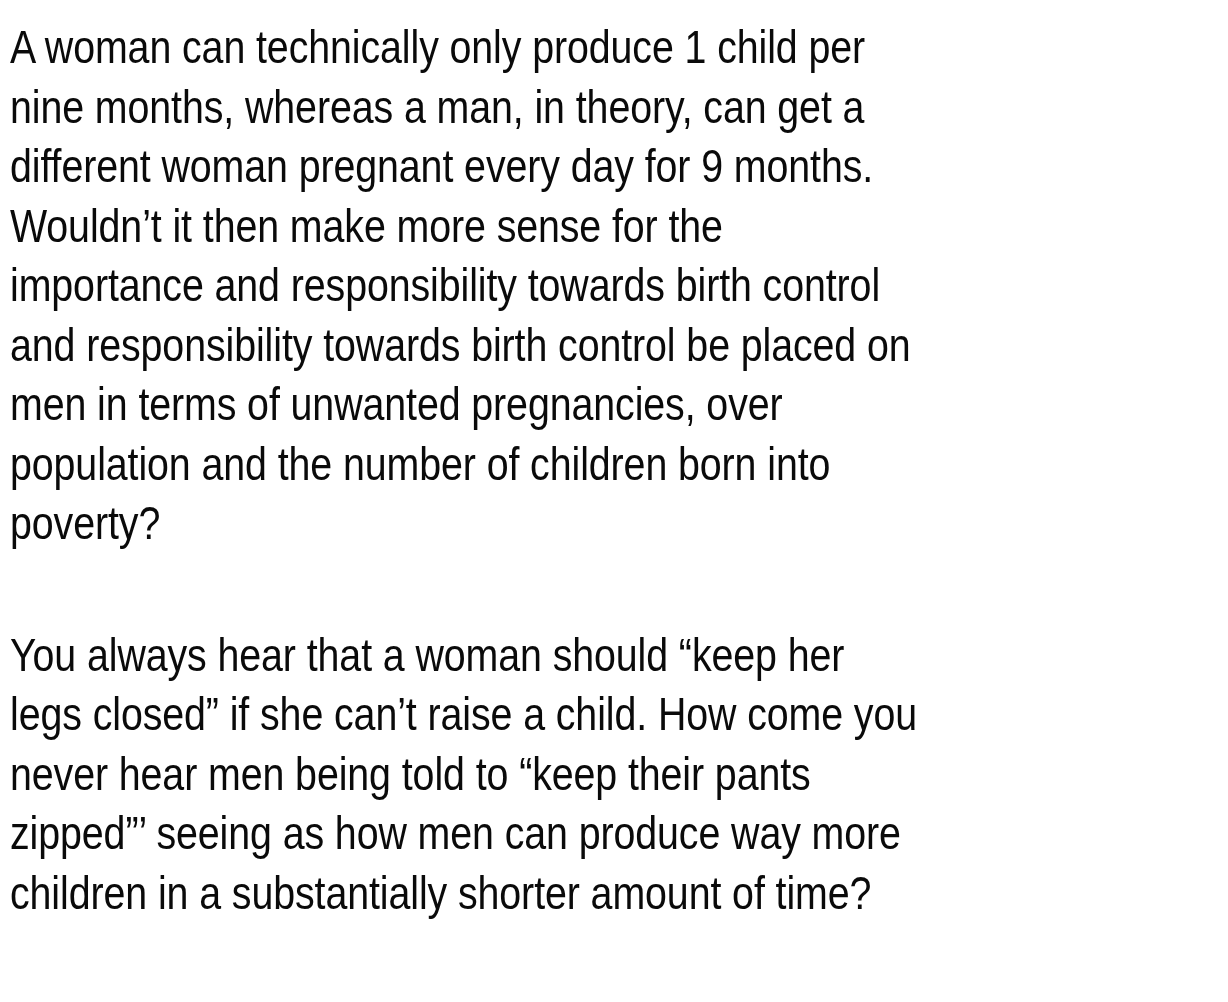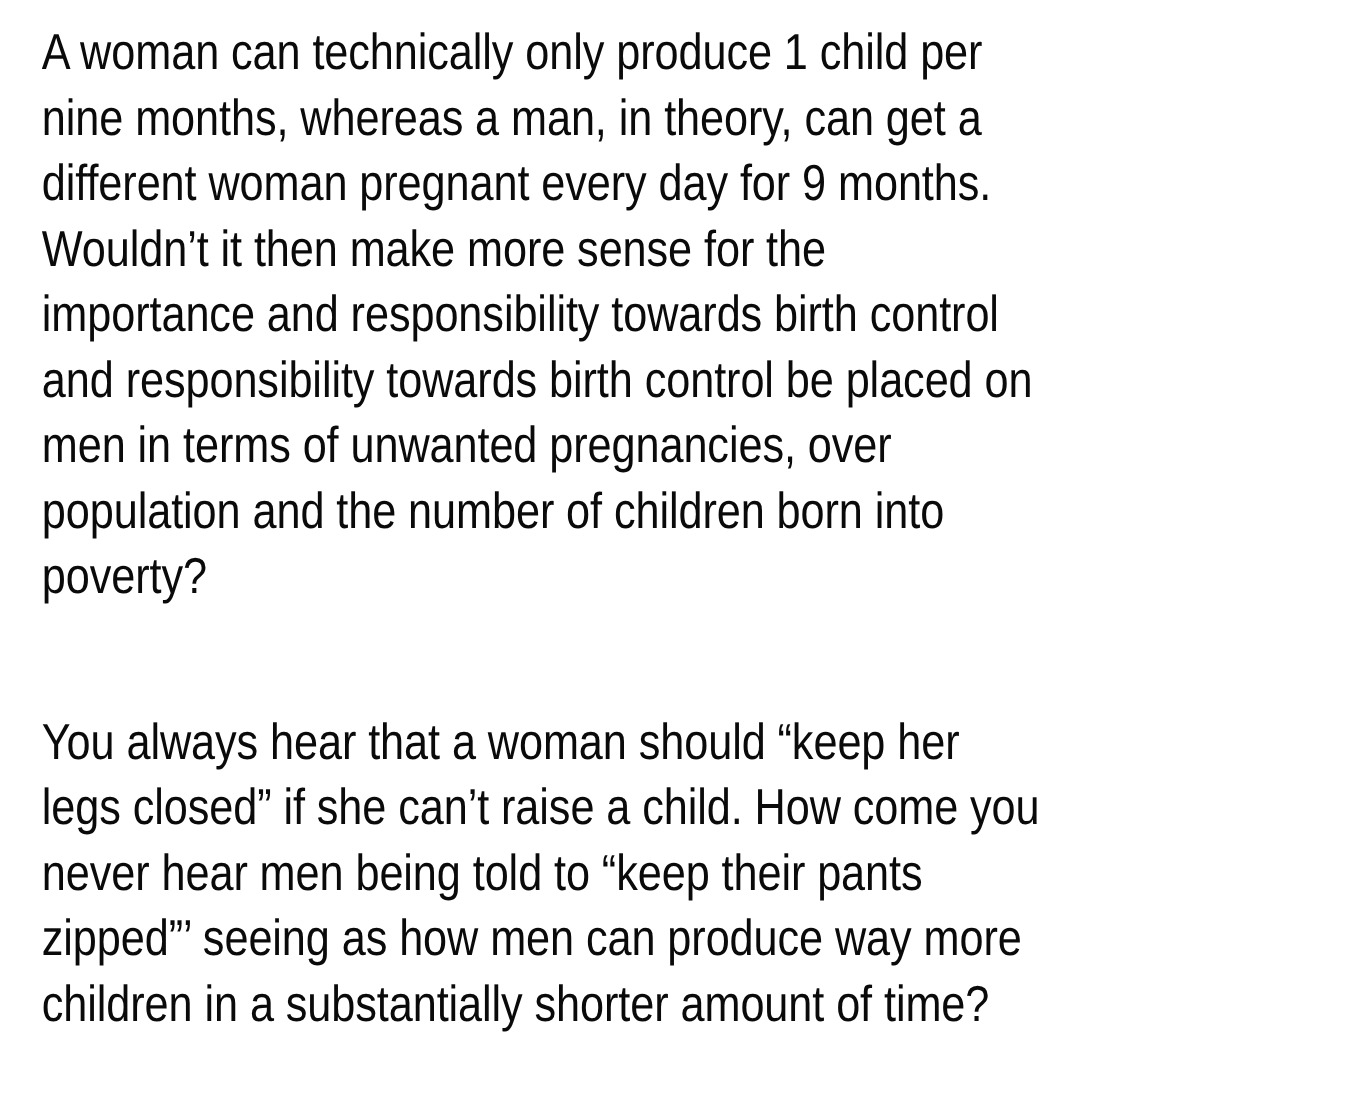--- a/index.html
+++ b/index.html
@@ -11,31 +11,31 @@
     width: 1228px;
     height: 1002px;
     overflow: hidden;
     font-family: "Liberation Sans", "DejaVu Sans", sans-serif;
     color: #0a0a0a;
     -webkit-font-smoothing: antialiased;
   }
 
   #post-body {
     position: absolute;
-    left: 38px;
+    left: 10px;
     top: 18px;
     width: 1180px;
   }
 
   .paragraph {
     margin: 0;
   }
 
   .paragraph + .paragraph {
-    margin-top: 91px;
+    margin-top: 72px;
   }
 
   .text-line {
     display: block;
     height: 59.5px;
     line-height: 59.5px;
     font-size: 46px;
     font-weight: 400;
     letter-spacing: -0.1px;
     white-space: pre;

